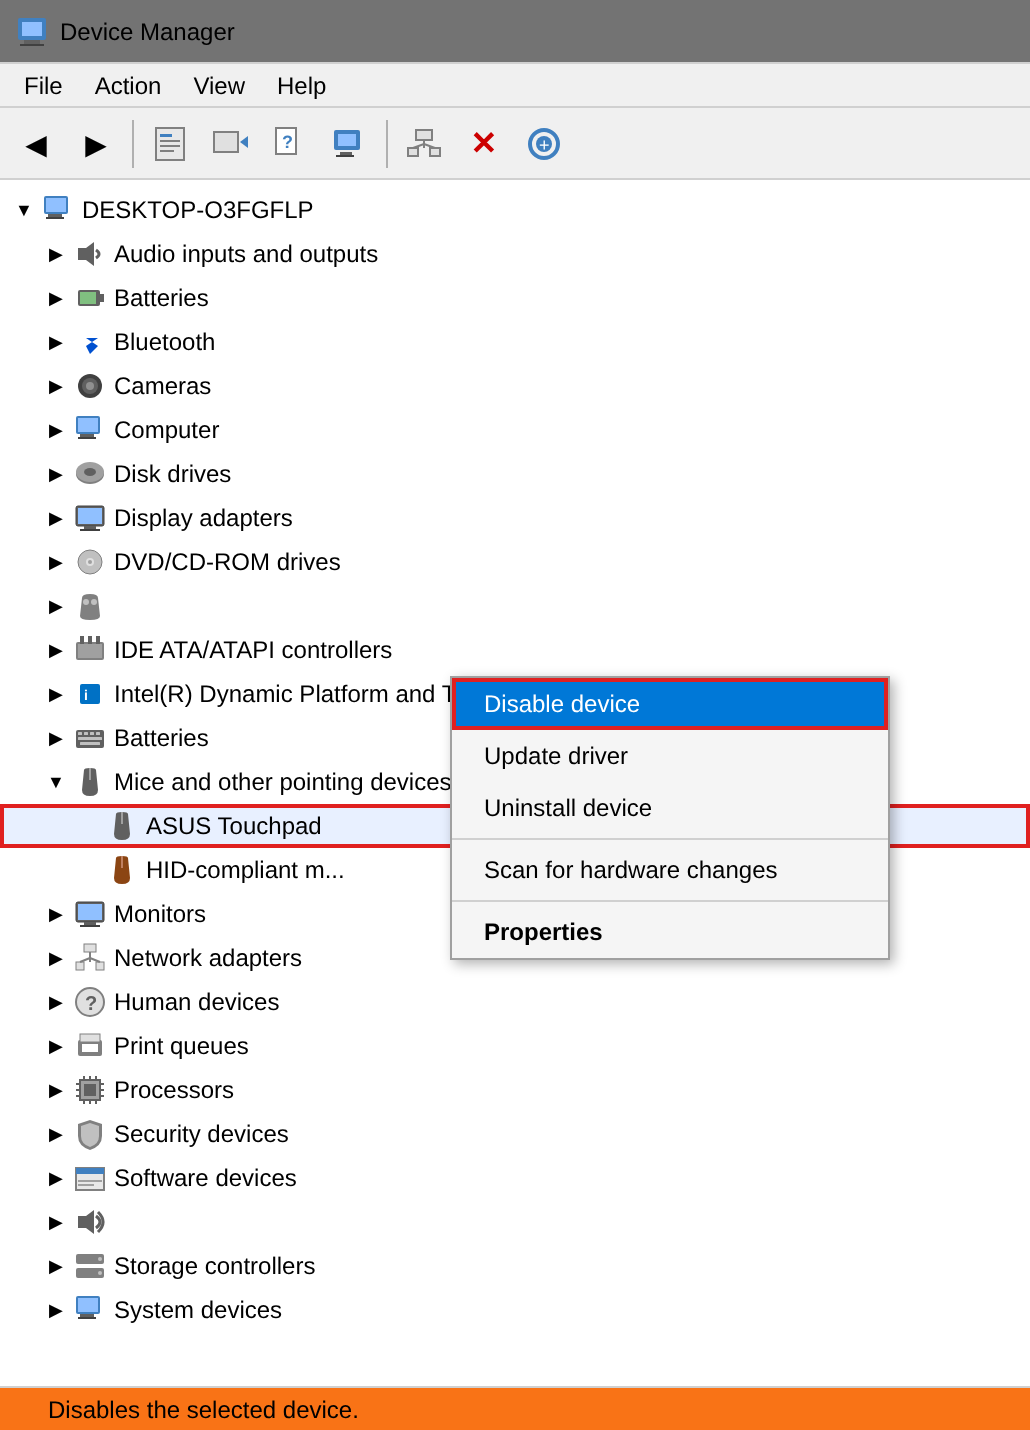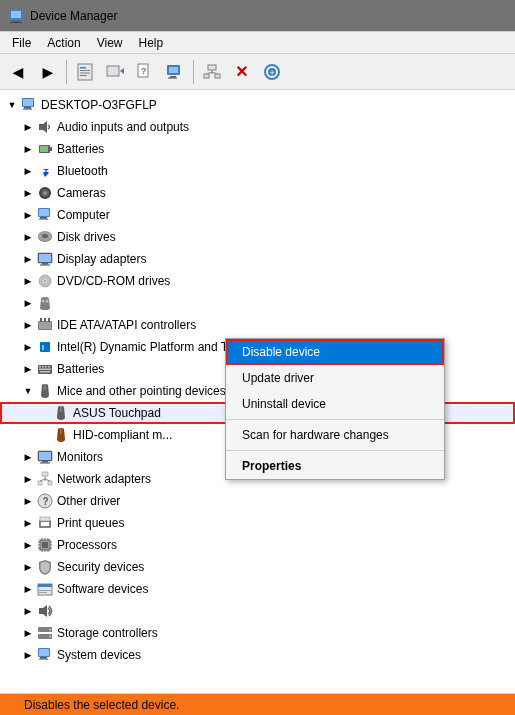--- a/index.html
+++ b/index.html
@@ -480,21 +480,21 @@
     </div>
 
     <div class="tree-item indent-1">
       <span class="expand-btn">▶</span>
       <span class="tree-icon">
         <svg width="16" height="16" viewBox="0 0 16 16">
           <circle cx="8" cy="8" r="7" fill="#e0e0e0" stroke="#808080" stroke-width="1"></circle>
           <text x="5.5" y="12" font-size="10" fill="#606060" font-weight="bold">?</text>
         </svg>
       </span>
-      <span class="tree-label">Other driver</span>
+      <span class="tree-label">Human devices</span>
     </div>
 
     <div class="tree-item indent-1">
       <span class="expand-btn">▶</span>
       <span class="tree-icon">
         <svg width="16" height="16" viewBox="0 0 16 16">
           <rect x="2" y="5" width="12" height="8" fill="#808080" rx="1"></rect>
           <rect x="4" y="7" width="8" height="4" fill="#fff"></rect>
           <rect x="3" y="2" width="10" height="4" fill="#e0e0e0" stroke="#808080" stroke-width="0.5"></rect>
         </svg>

